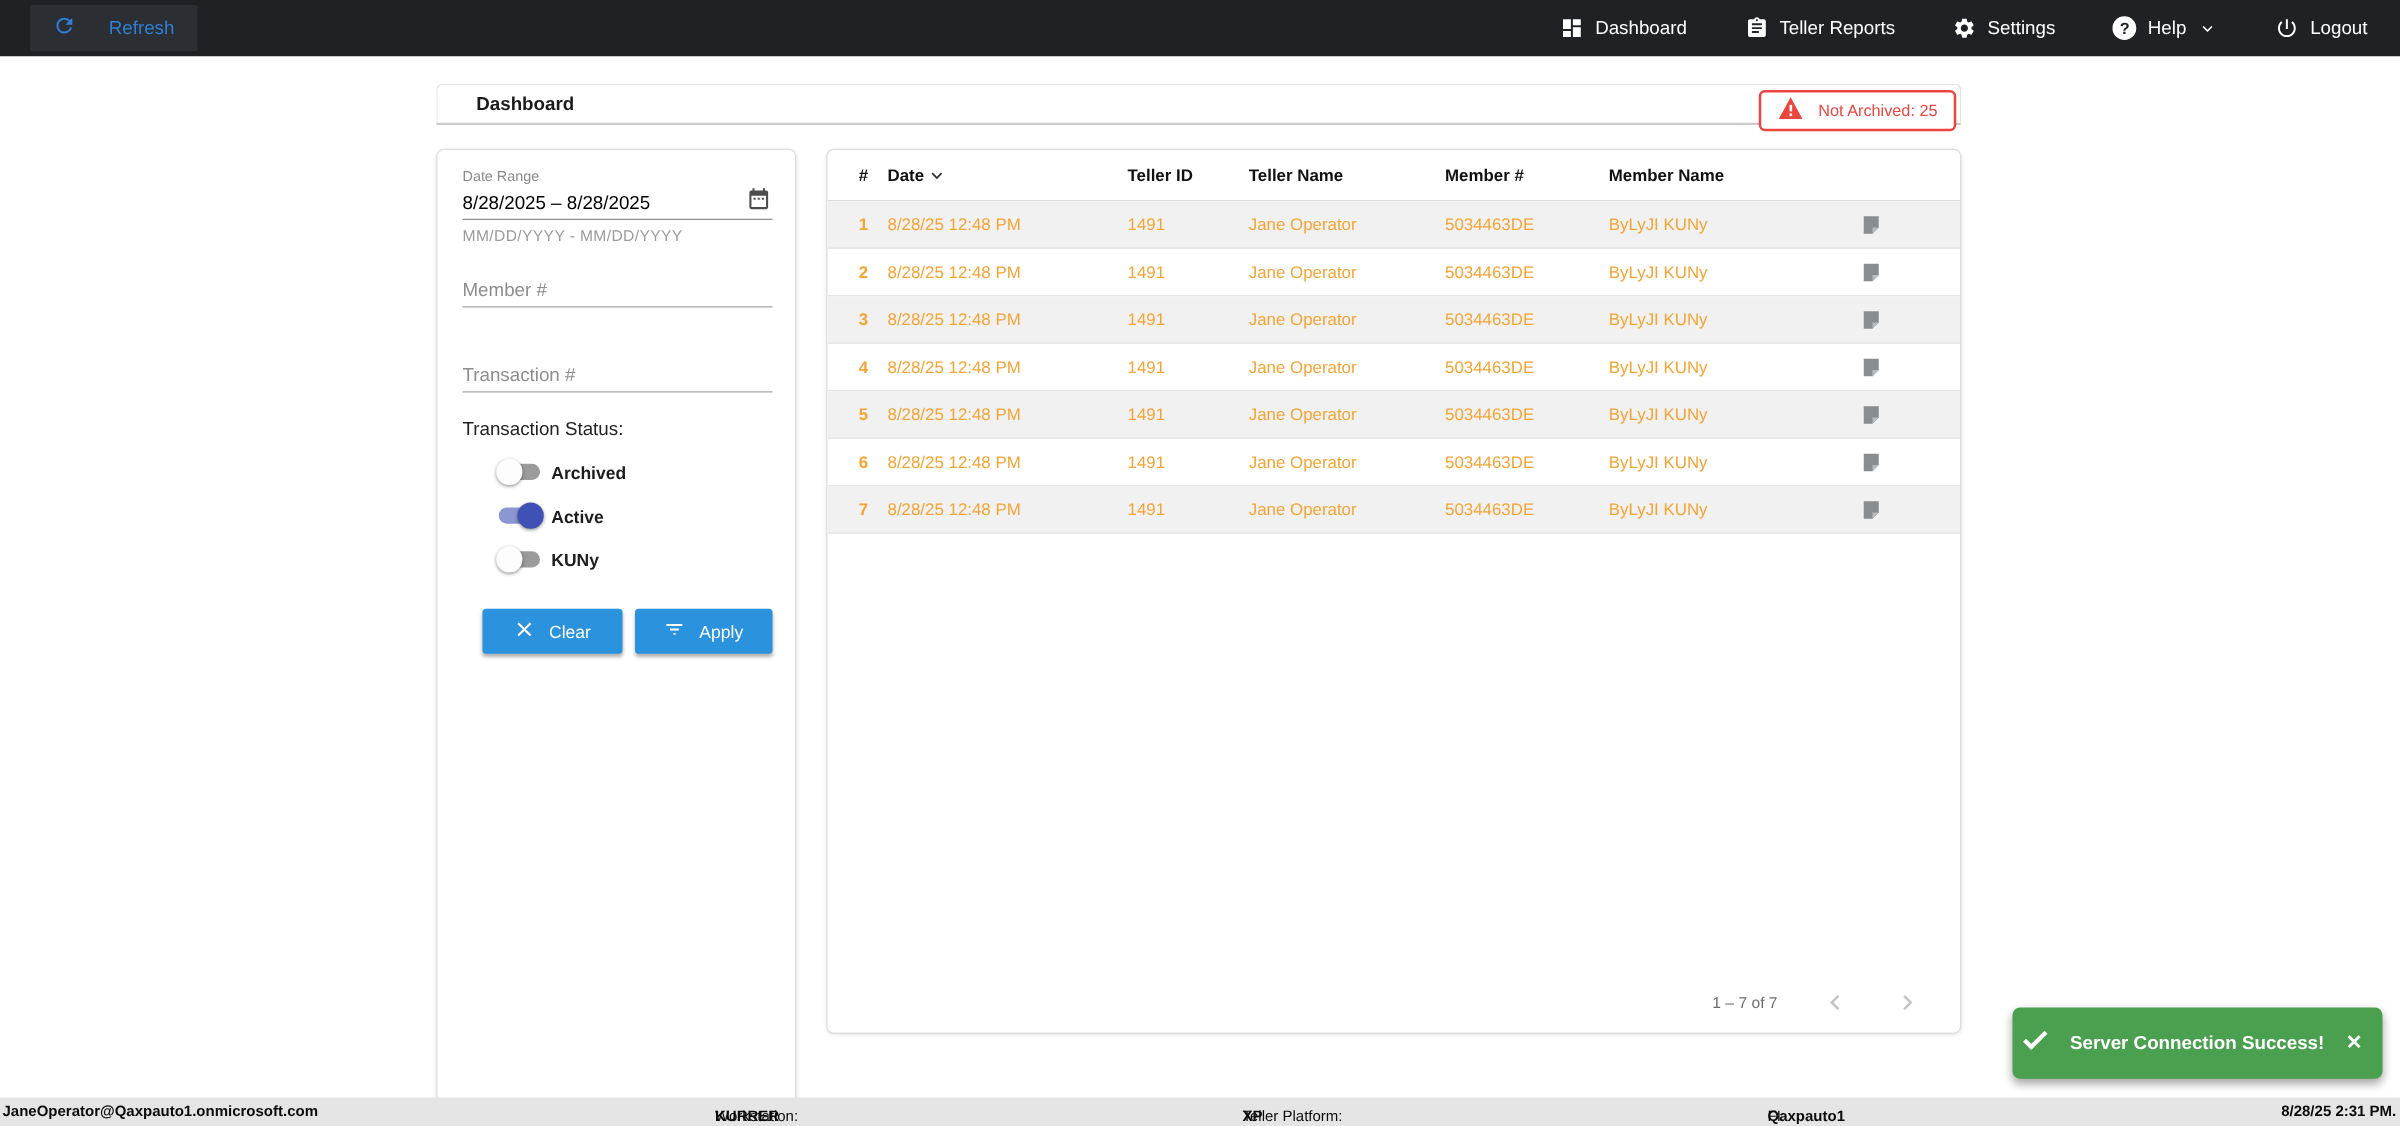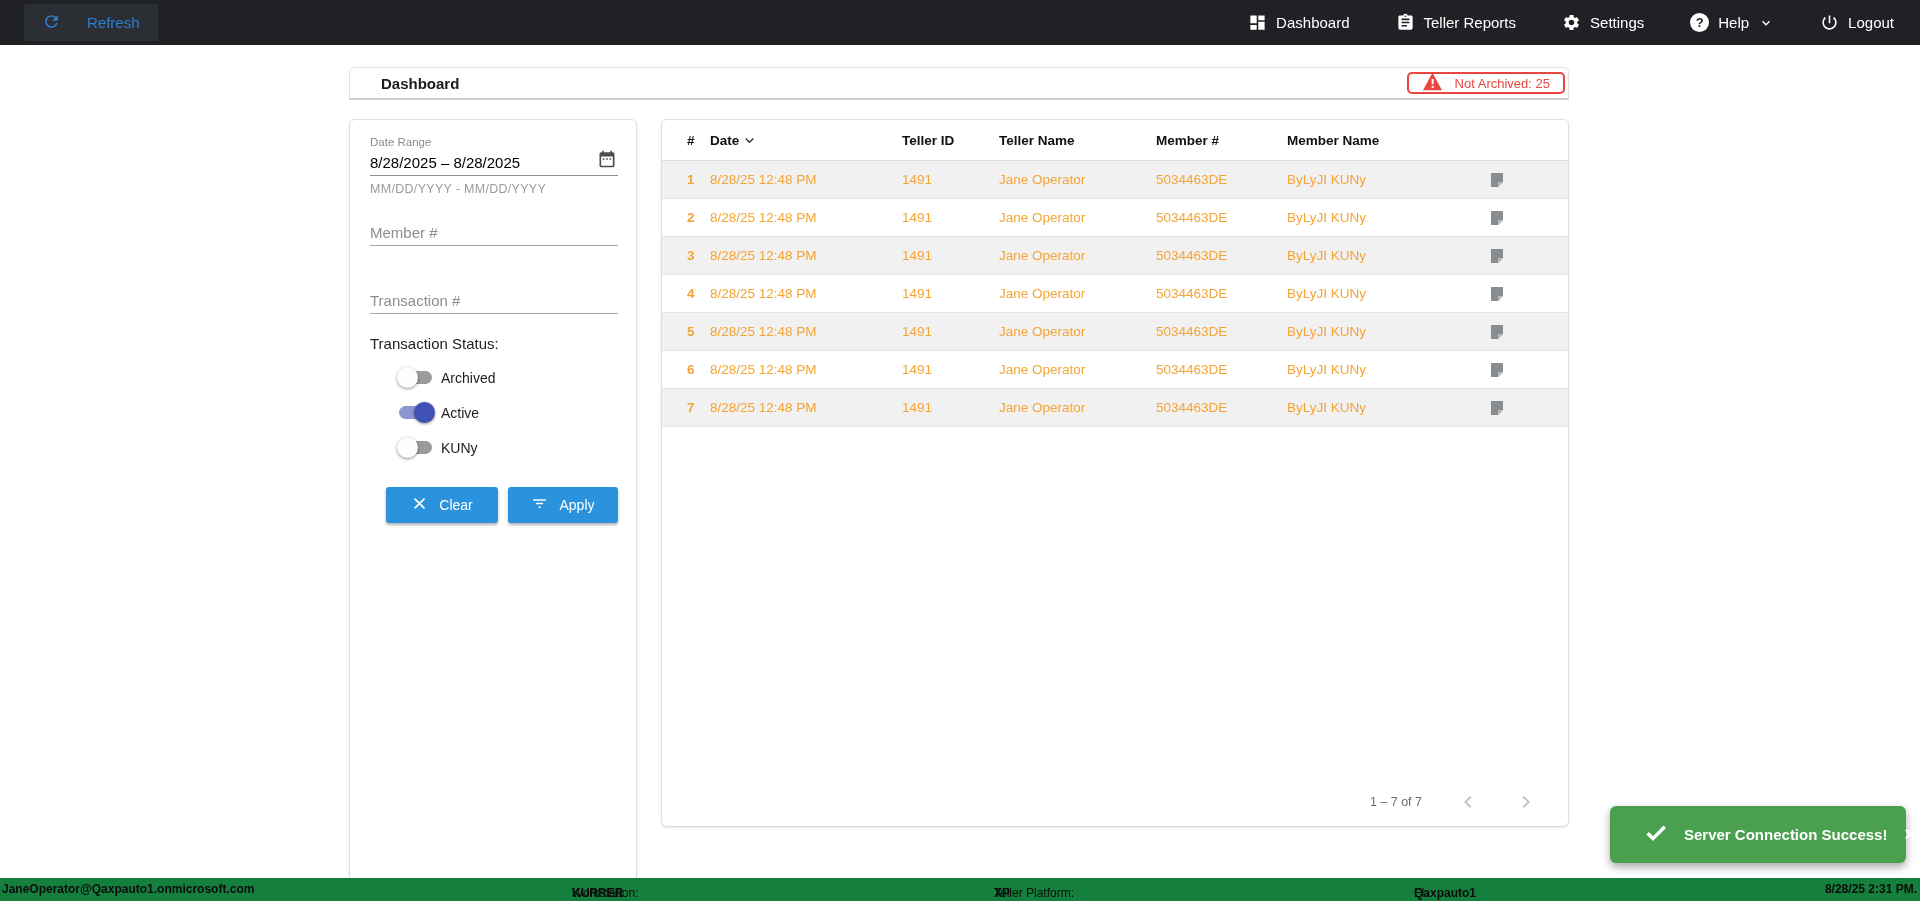--- a/index.html
+++ b/index.html
@@ -17,21 +17,21 @@
   .nav-item svg { display:block; }
   .help-circle { width:19px; height:19px; border-radius:50%; background:#ffffff; color:#1f2124;
                  font-size:13px; font-weight:bold; display:flex; align-items:center; justify-content:center; }
 
   
   .titlebar { position:absolute; left:349px; top:67px; width:1220px; height:33px;
               background:#ffffff; border:1px solid #e4e4e4; border-bottom:2px solid #cccccc;
               border-radius:5px 5px 0 0; }
   .titlebar .page-title { position:absolute; left:31px; top:0; line-height:31px;
                           font-size:15px; font-weight:bold; color:#1b1b1b; }
-  .warn-badge { position:absolute; right:3px; top:4px; height:22px; padding:0 13px;
+  .warn-badge { position:absolute; right:3px; top:4px; height:33px; padding:0 13px;
                 border:2px solid #ea453f; border-radius:5px; background:#ffffff;
                 display:flex; align-items:center; gap:12px; cursor:pointer; }
   .warn-badge .badge-text { color:#ea453f; font-size:13px; }
 
   
   .card { position:absolute; background:#ffffff; border:1px solid #dedede; border-radius:6px;
           box-shadow:0 1px 3px rgba(0,0,0,0.10); }
   .filter-card { left:349px; top:119px; width:288px; height:896px; }
   .table-card  { left:661px; top:119px; width:908px; height:708px; }
 
@@ -43,21 +43,21 @@
   .cal-btn { position:absolute; right:18px; top:29px; width:22px; height:22px; border:none;
              background:transparent; cursor:pointer; padding:0; }
   .f-hint { position:absolute; left:20px; top:62px; font-size:12.5px; color:#9b9b9b; letter-spacing:.3px; }
   .u-input { position:absolute; left:20px; width:248px; height:26px; border:none;
              border-bottom:1px solid #a6a6a6; font-size:15px; color:#3a3a3a;
              font-family:inherit; background:transparent; outline:none; }
   .u-input::placeholder { color:#8d8d8d; opacity:1; }
   .member-input { top:100px; }
   .txn-input { top:168px; }
   .status-label { position:absolute; left:20px; top:215px; font-size:15px; color:#222222; }
-  .toggles { position:absolute; left:49px; top:246px; display:flex; flex-direction:column; gap:12px; }
+  .toggles { position:absolute; left:49px; top:246px; display:flex; flex-direction:column; gap:12px;font-weight:bold; }
   .toggle-row { display:flex; align-items:center; gap:9px; height:23px; cursor:pointer; }
   .switch { position:relative; width:33px; height:13px; border-radius:7px; background:#9b9b9b; }
   .switch .knob { position:absolute; top:-4px; left:-2px; width:21px; height:21px; border-radius:50%;
                   background:#fdfdfd; box-shadow:0 1px 3px rgba(0,0,0,0.45); }
   .switch.on { background:#8c96d2; }
   .switch.on .knob { left:15px; background:#3f51b5; }
   .toggle-label { font-size:14px; color:#1d1d1d; }
   .btn { position:absolute; top:367px; height:36px; border:none; border-radius:3px;
          background:#2b93dd; color:#ffffff; font-size:14px; font-family:inherit; cursor:pointer;
          display:flex; align-items:center; justify-content:center; gap:11px;
@@ -76,27 +76,27 @@
   .trow.odd { background:#f1f1f2; }
   .trow .num { font-weight:bold; }
   .trow .note { display:flex; align-items:center; }
   .pagination { position:absolute; right:30px; bottom:12px; display:flex; align-items:center; gap:34px; }
   .page-range { font-size:12.5px; color:#6d6d6d;text-align:center; }
   .page-nav { background:transparent; border:none; cursor:pointer; padding:0; height:24px; }
 
   
   .toast { position:absolute; left:1610px; top:806px; width:296px; height:57px; background:#4aa04e;
            border-radius:6px; box-shadow:0 4px 8px rgba(0,0,0,0.35);
-           display:flex; align-items:center; padding:0 16px 0 34px; gap:16px; }
+           display:flex; align-items:center; padding:0 16px 0 6px; gap:16px; }
   .toast-text { color:#ffffff; font-size:15px; font-weight:bold; flex:1; white-space:nowrap; }
   .toast-close { background:transparent; border:none; color:#ffffff; font-size:16px; font-weight:bold;
                  cursor:pointer; line-height:1; }
 
   
-  .statusbar { position:absolute; left:0; bottom:0; width:1920px; height:23px; background:#15803d;
+  .statusbar { position:absolute; left:0; bottom:0; width:1920px; height:23px; background:#e5e5e5;
                font-size:12px; color:#0c0c0c; }
   .statusbar span { position:absolute; top:4px; white-space:nowrap; }
   .sb-user { left:2px; font-weight:bold; }
   .sb-workstation { left:572px; }
   .sb-platform { left:994px; }
   .sb-fi { left:1414px; }
   .sb-time { right:3px; font-weight:bold; }
   .sb-val { font-weight:bold; }
 </style>
 </head>

